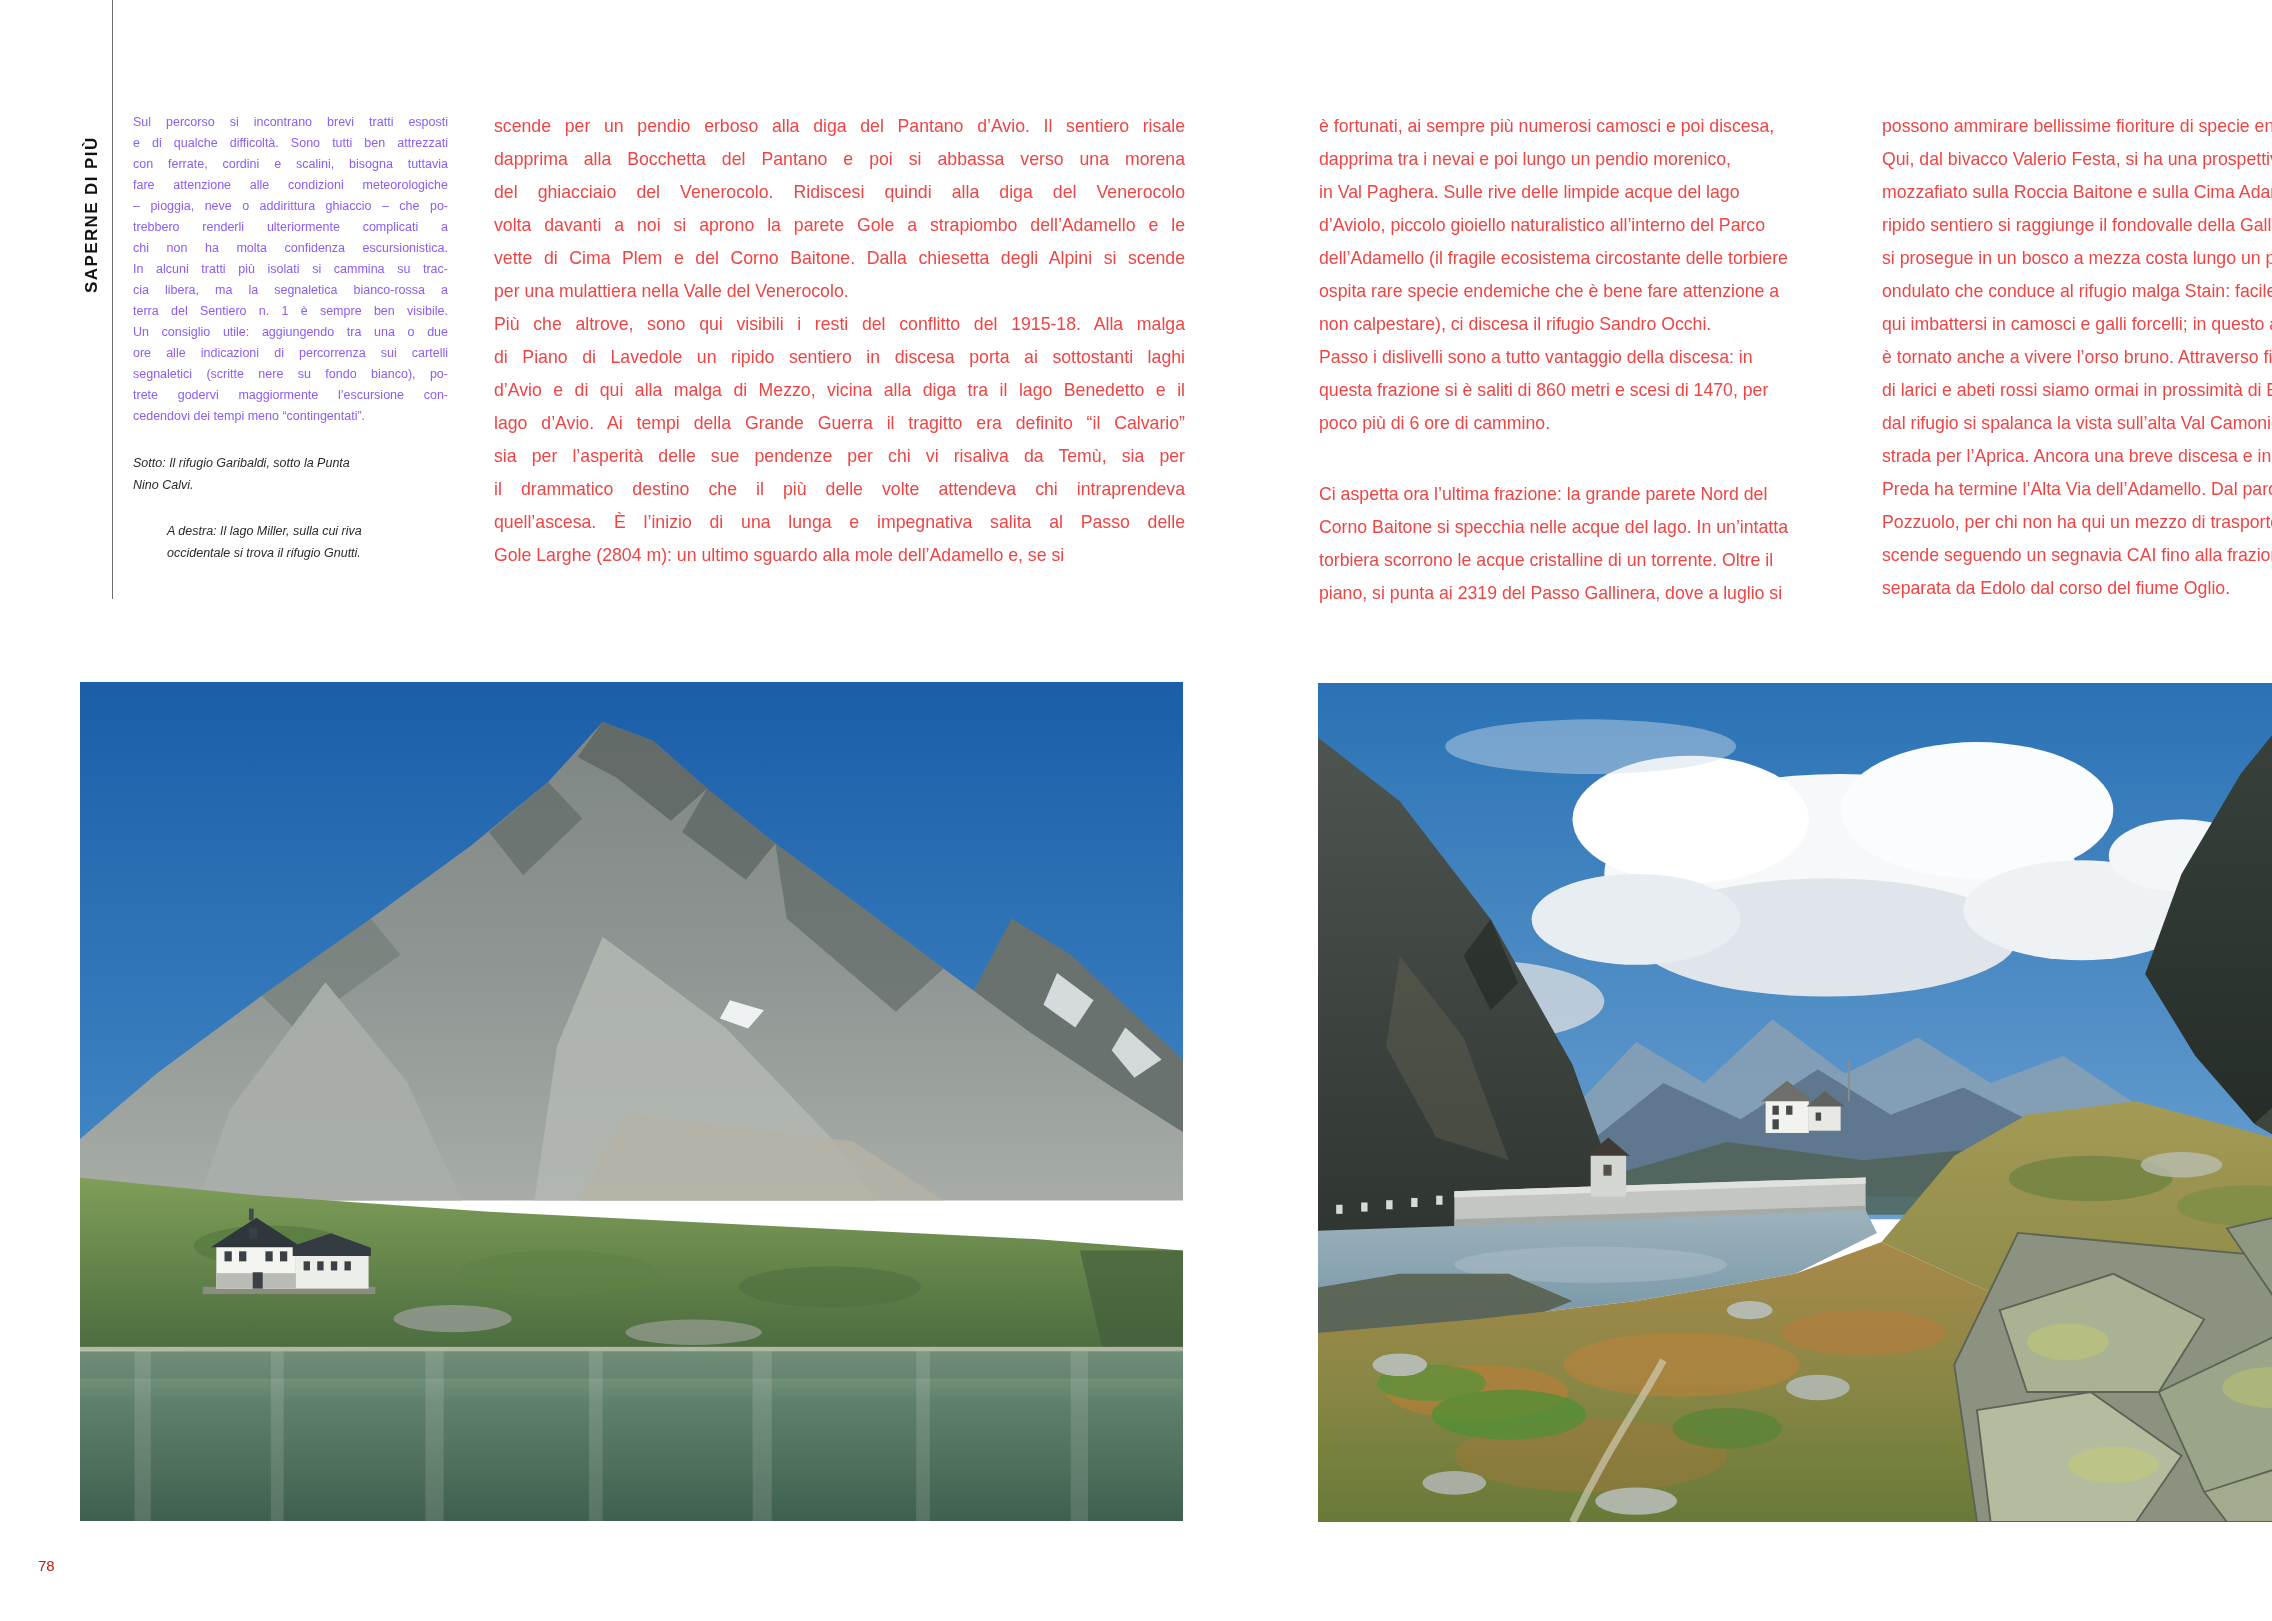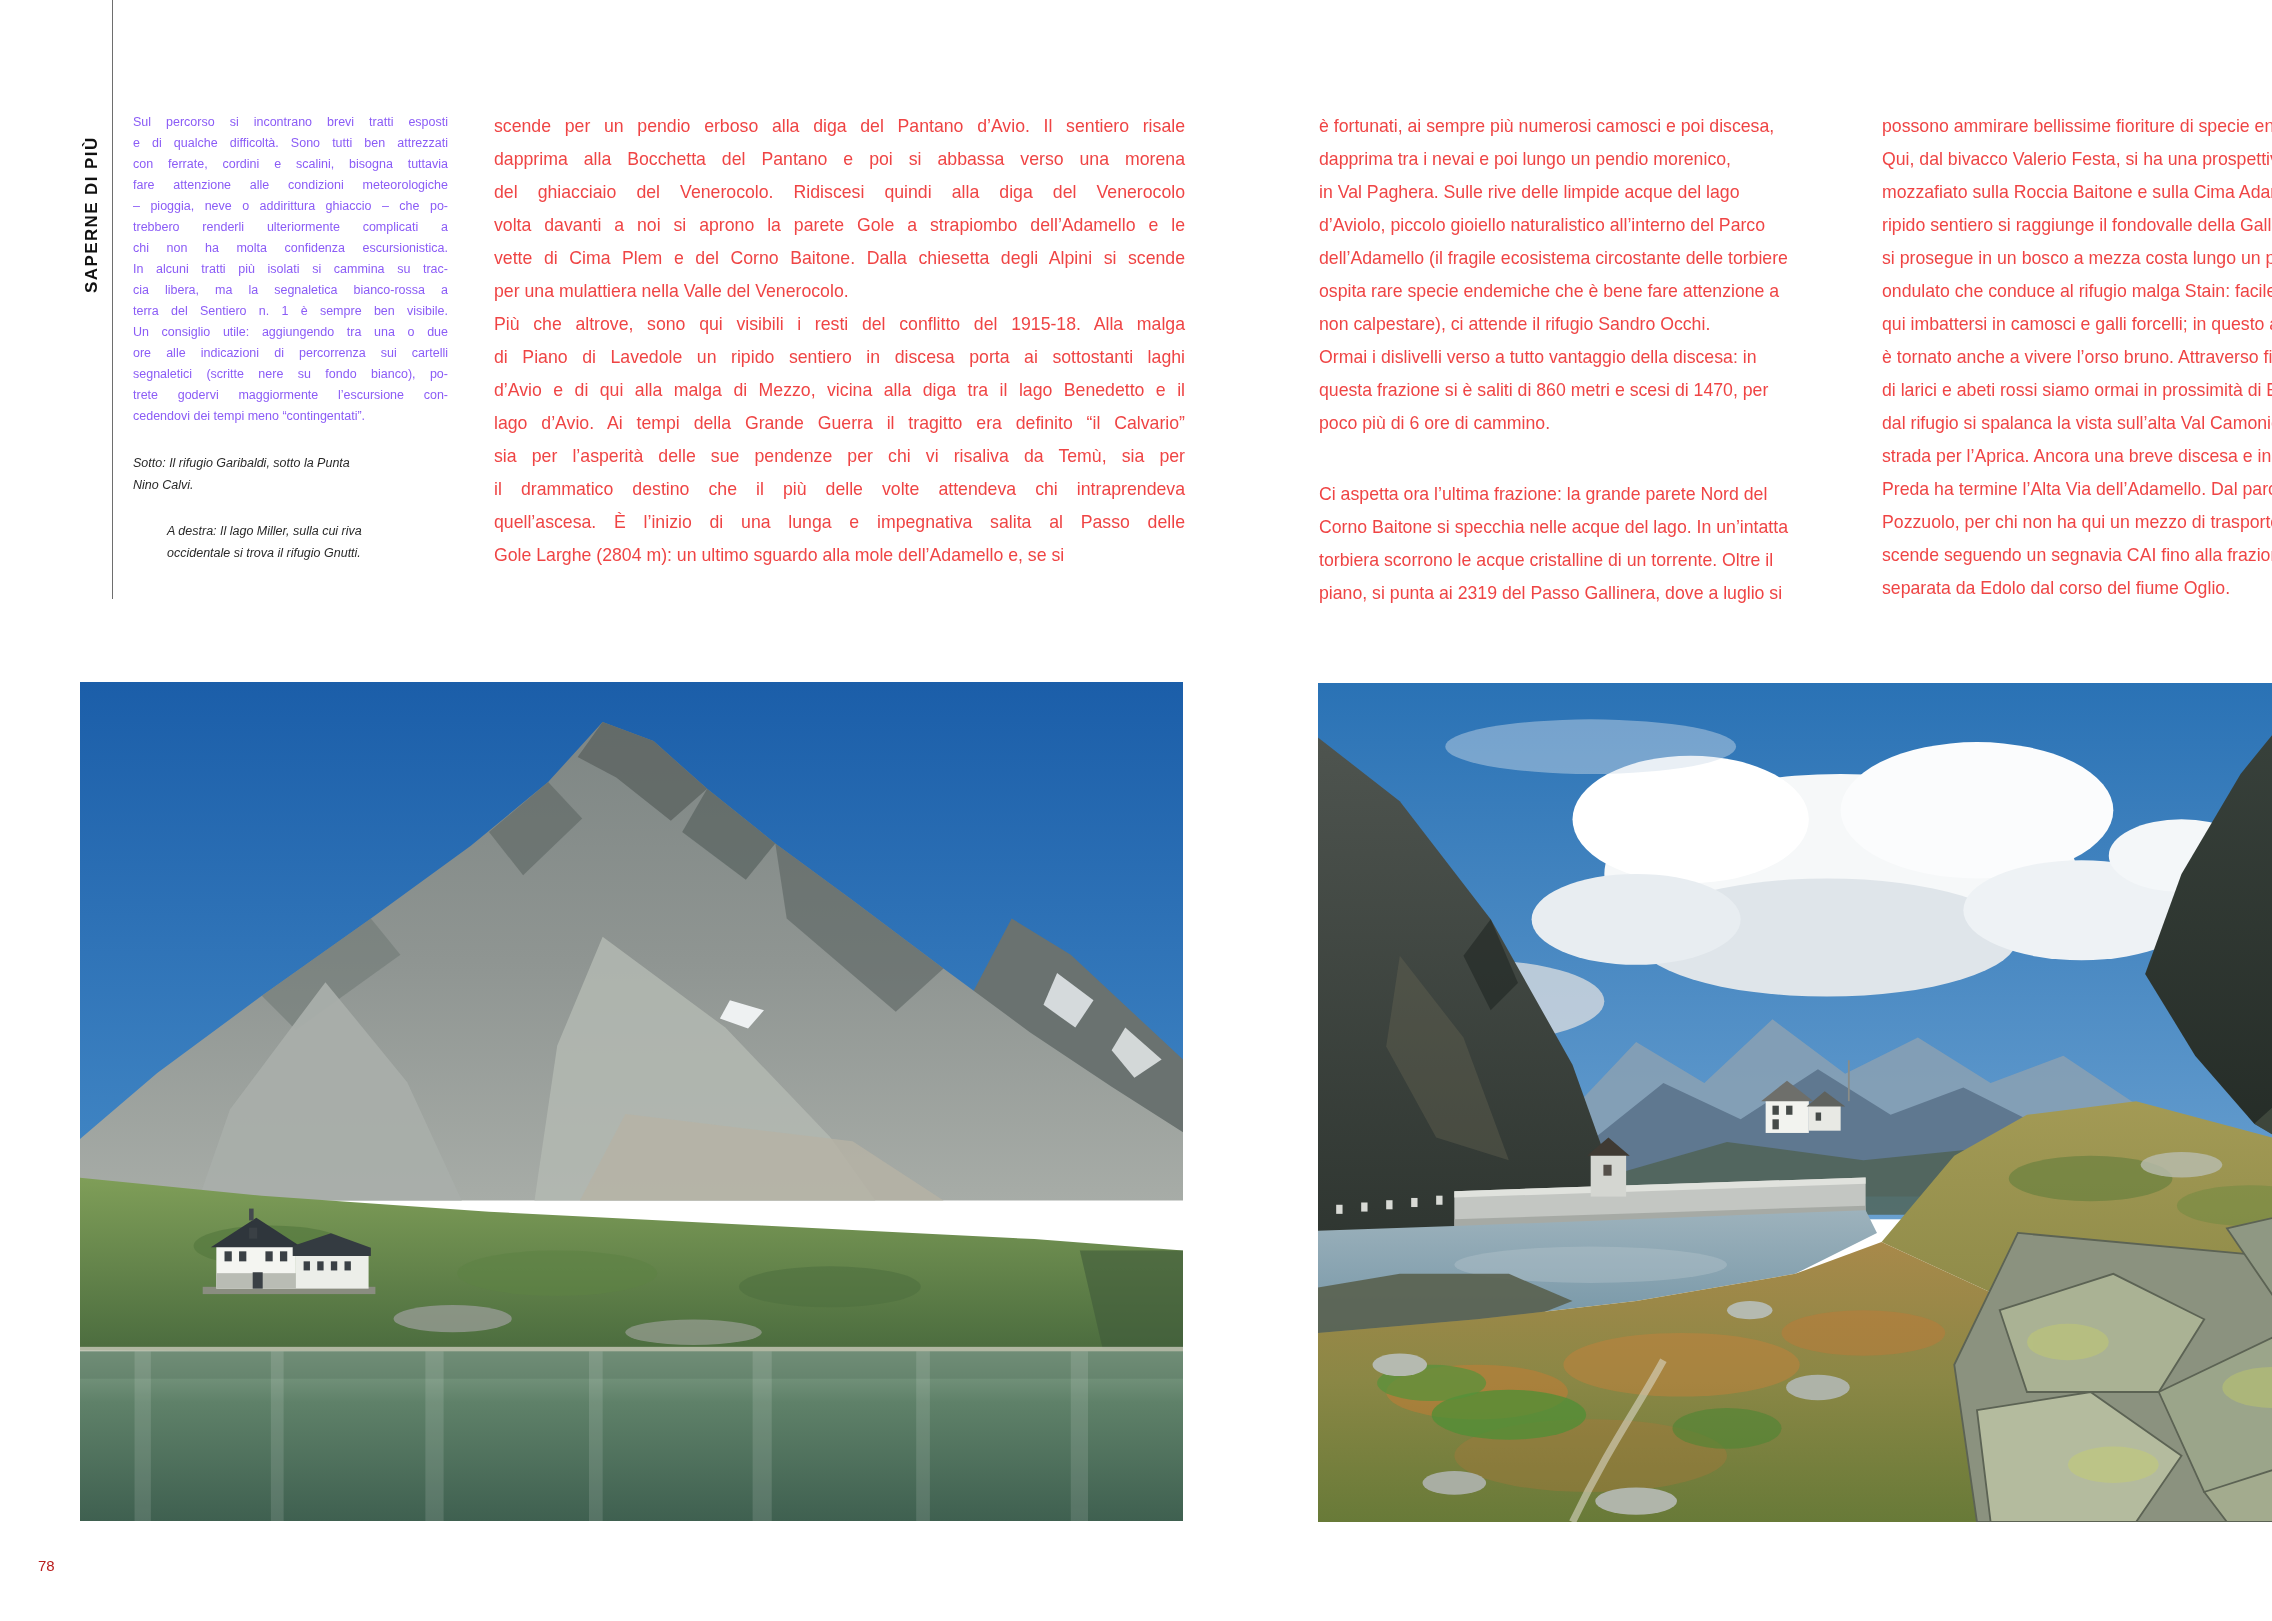--- a/index.html
+++ b/index.html
@@ -99,22 +99,22 @@
       <div class="ln">Gole Larghe (2804 m): un ultimo sguardo alla mole dell’Adamello e, se si</div>
     </div>
 
   <div class="bodycol col3a">
       <div class="ln">è fortunati, ai sempre più numerosi camosci e poi discesa,</div>
       <div class="ln">dapprima tra i nevai e poi lungo un pendio morenico,</div>
       <div class="ln">in Val Paghera. Sulle rive delle limpide acque del lago</div>
       <div class="ln">d’Aviolo, piccolo gioiello naturalistico all’interno del Parco</div>
       <div class="ln">dell’Adamello (il fragile ecosistema circostante delle torbiere</div>
       <div class="ln">ospita rare specie endemiche che è bene fare attenzione a</div>
-      <div class="ln">non calpestare), ci attende il rifugio Sandro Occhi.</div>
-      <div class="ln">Ormai i dislivelli verso a tutto vantaggio della discesa: in</div>
+      <div class="ln">non calpestare), ci discesa il rifugio Sandro Occhi.</div>
+      <div class="ln">Passo i dislivelli sono a tutto vantaggio della discesa: in</div>
       <div class="ln">questa frazione si è saliti di 860 metri e scesi di 1470, per</div>
       <div class="ln">poco più di 6 ore di cammino.</div>
     </div>
 
   <div class="bodycol col3b">
       <div class="ln">Ci aspetta ora l’ultima frazione: la grande parete Nord del</div>
       <div class="ln">Corno Baitone si specchia nelle acque del lago. In un’intatta</div>
       <div class="ln">torbiera scorrono le acque cristalline di un torrente. Oltre il</div>
       <div class="ln">piano, si punta ai 2319 del Passo Gallinera, dove a luglio si</div>
     </div>

